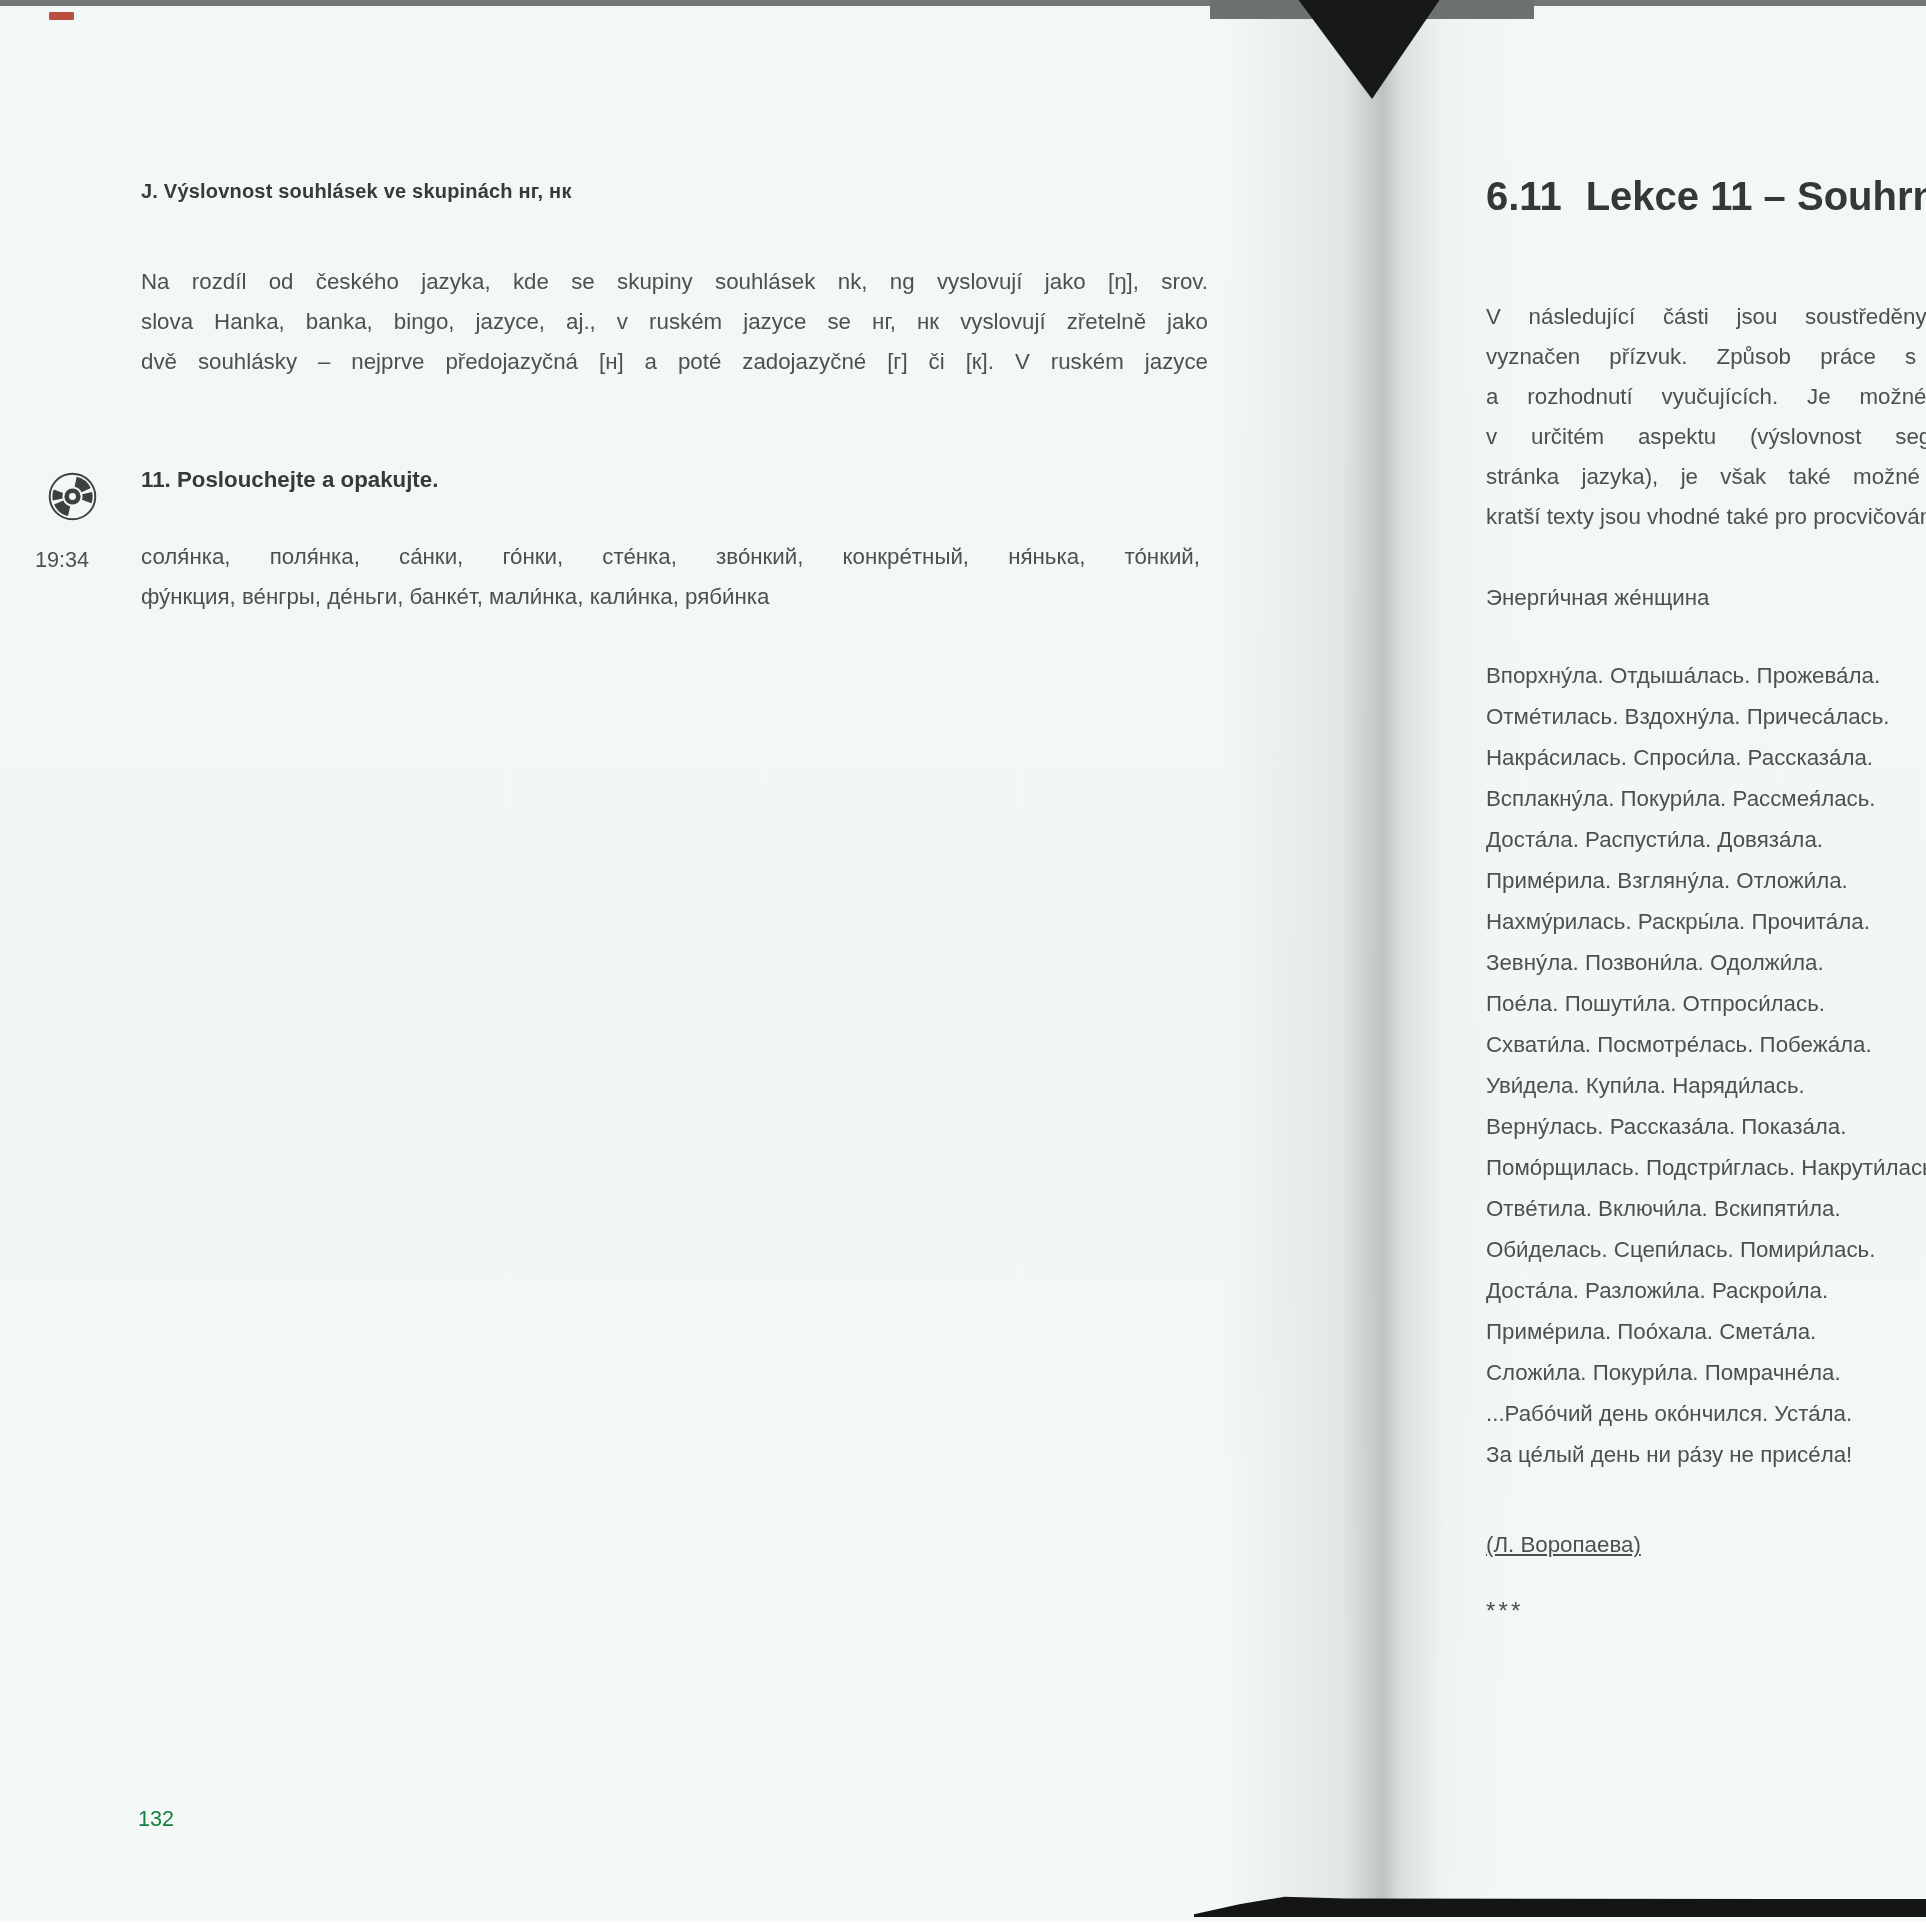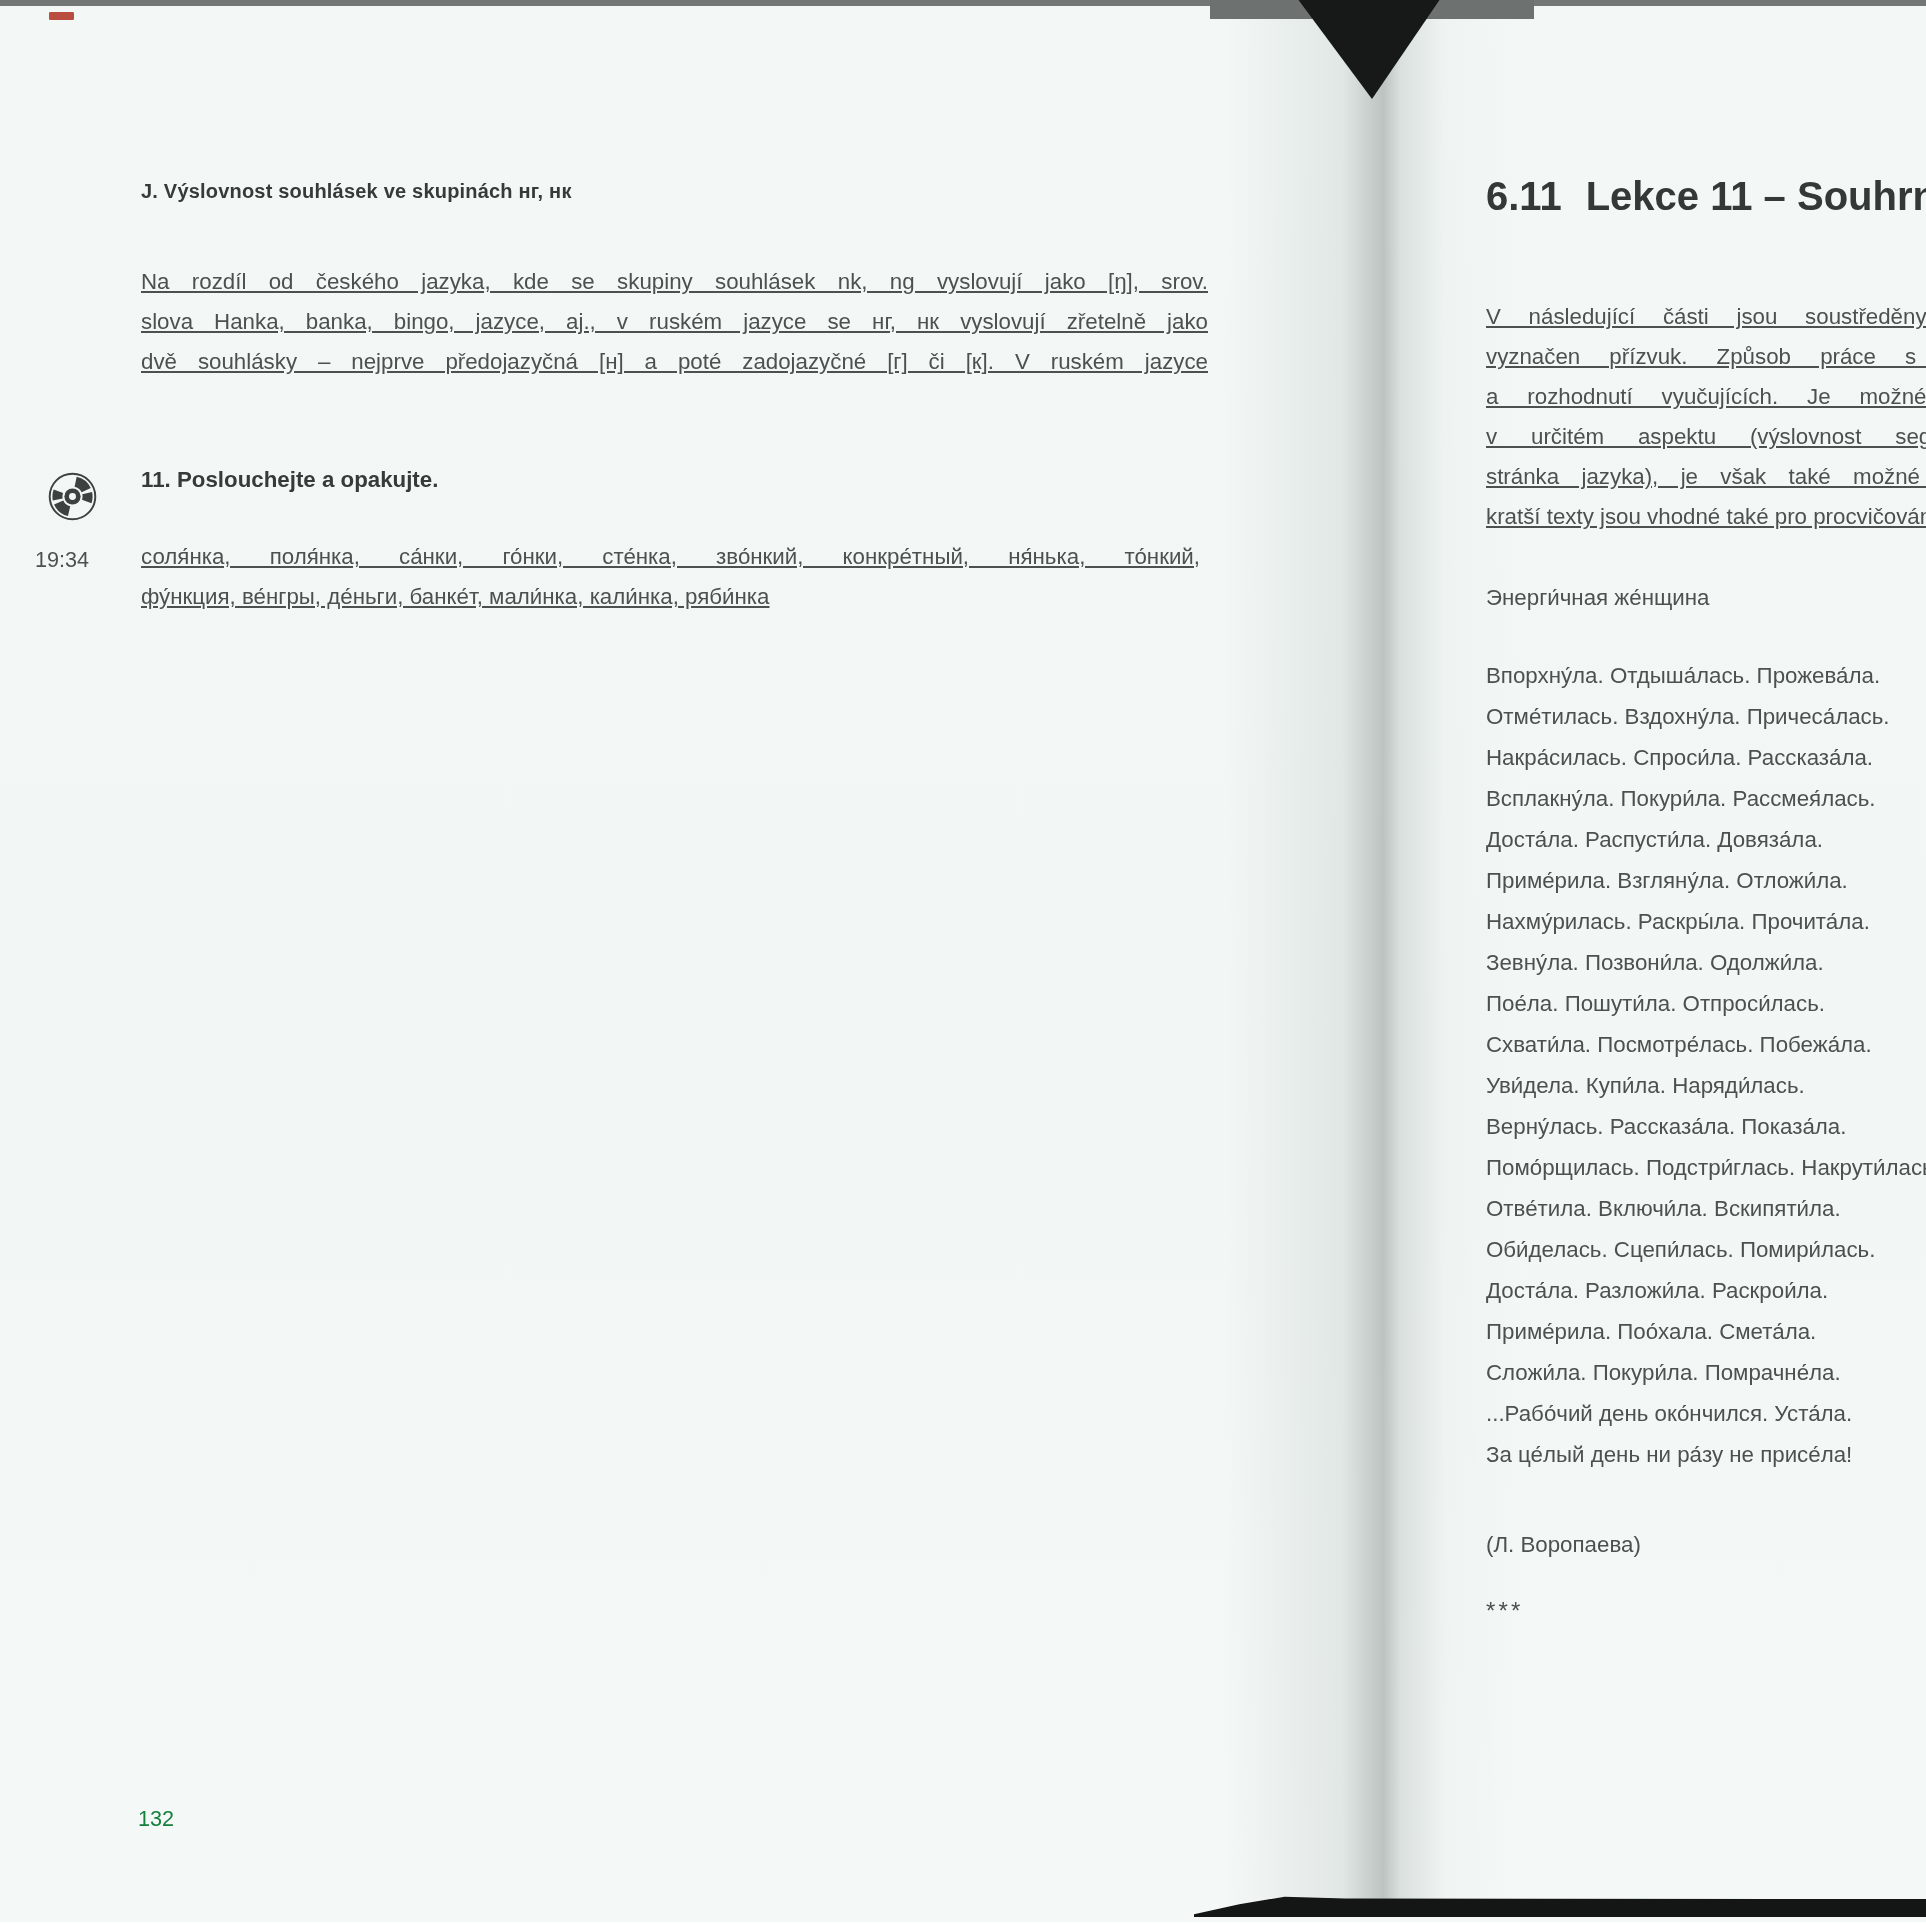--- a/index.html
+++ b/index.html
@@ -32,21 +32,21 @@
       background:#141615;clip-path:polygon(0 88%,3% 45%,6% 12%,10% 20%,100% 24%,100% 100%,0 100%);}
 
   
   .abs{position:absolute;}
   .ink{color:#4c5150;}
   .bold{font-weight:bold;color:#363b3a;}
   .h-left{font-size:20px;letter-spacing:0.2px;}
   .h-right{font-size:40px;letter-spacing:0;color:#343938;}
   .h-right .gap{display:inline-block;width:24px;}
   .bodytext{font-size:22.3px;line-height:40px;letter-spacing:0;}
-  .jlist .line{text-align:justify;text-align-last:justify;text-decoration:underline;}
+  .jlist .line{text-align:justify;text-align-last:justify;}
   .jlist .line.last{text-align-last:left;}
   .poem .line{font-size:22.3px;line-height:41px;}
   .pagenum{font-size:21.6px;color:#15803d;}
   .small{font-size:21.6px;color:#4c5150;}
   .stars{font-size:24px;letter-spacing:3.1px;color:#4c5150;}
   .extitle{font-size:22.3px;}
 </style>
 </head>
 <body>
 
@@ -124,20 +124,20 @@
         <div class="line">Помо́рщилась. Подстри́глась. Накрути́лась.</div>
         <div class="line">Отве́тила. Включи́ла. Вскипяти́ла.</div>
         <div class="line">Оби́делась. Сцепи́лась. Помири́лась.</div>
         <div class="line">Доста́ла. Разложи́ла. Раскрои́ла.</div>
         <div class="line">Приме́рила. Поо́хала. Смета́ла.</div>
         <div class="line">Сложи́ла. Покури́ла. Помрачне́ла.</div>
         <div class="line">...Рабо́чий день око́нчился. Уста́ла.</div>
         <div class="line last">За це́лый день ни ра́зу не присе́ла!</div>
       </div>
 
-    <div class="abs bodytext ink" style="left:1486px;top:1525px;">(Л. Воропаева)</div>
+    <div class="abs bodytext ink" style="left:1486px;top:1525px;text-decoration:underline;">(Л. Воропаева)</div>
 
     <div class="abs stars" style="left:1486px;top:1597px;">***</div>
 
   </div>
 
 </div>
 
 
 </body></html>

